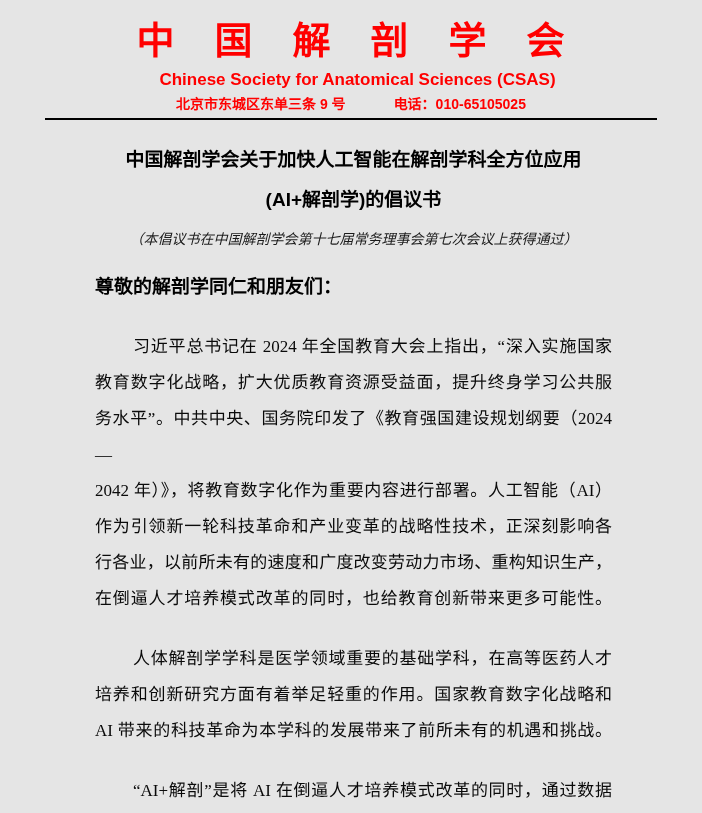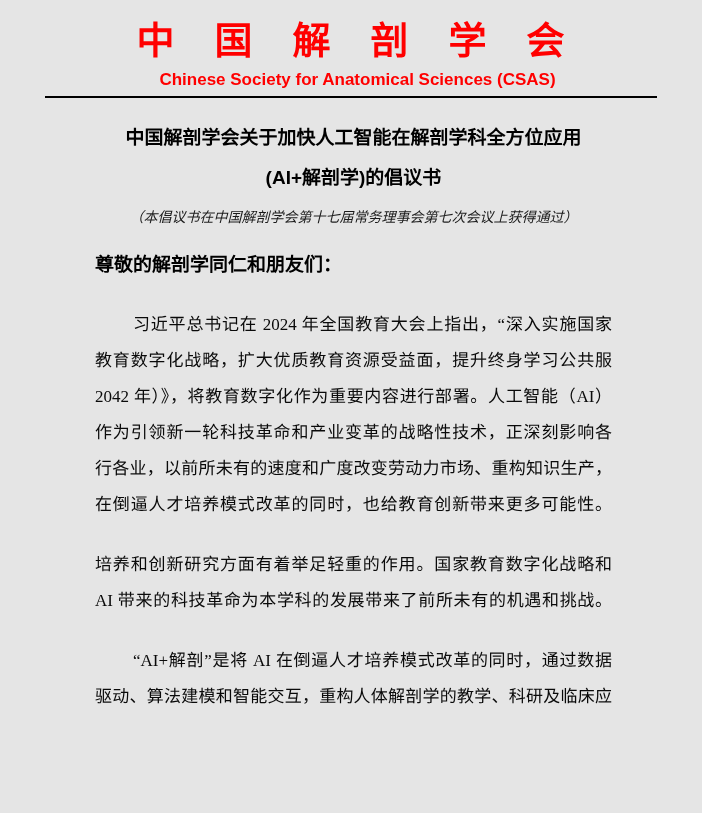--- a/index.html
+++ b/index.html
@@ -64,44 +64,50 @@
   .line.indent { padding-left:38px; }
 </style>
 </head>
 <body>
 
 <div class="page">
 
   <div class="header">
     <div class="org-cn">中　国　解　剖　学　会</div>
     <div class="org-en">Chinese Society for Anatomical Sciences (CSAS)</div>
+    <div class="org-contact">
+      <span>北京市东城区东单三条 9 号</span>
+      <span>电话：010-65105025</span>
+    </div>
     <div class="divider"></div>
   </div>
 
   <div class="content">
 
     <div class="doc-title">
       <div>中国解剖学会关于加快人工智能在解剖学科全方位应用</div>
       <div>(AI+解剖学)的倡议书</div>
     </div>
 
     <div class="note">（本倡议书在中国解剖学会第十七届常务理事会第七次会议上获得通过）</div>
 
     <div class="salutation">尊敬的解剖学同仁和朋友们：</div>
 
     <div class="para">
       <div class="line indent">习近平总书记在 2024 年全国教育大会上指出，“深入实施国家</div>
       <div class="line">教育数字化战略，扩大优质教育资源受益面，提升终身学习公共服</div>
+      <div class="line">务水平”。中共中央、国务院印发了《教育强国建设规划纲要（2024—</div>
       <div class="line">2042 年）》，将教育数字化作为重要内容进行部署。人工智能（AI）</div>
       <div class="line">作为引领新一轮科技革命和产业变革的战略性技术，正深刻影响各</div>
       <div class="line">行各业，以前所未有的速度和广度改变劳动力市场、重构知识生产，</div>
       <div class="line">在倒逼人才培养模式改革的同时，也给教育创新带来更多可能性。</div>
     </div>
 
     <div class="para">
+      <div class="line indent">人体解剖学学科是医学领域重要的基础学科，在高等医药人才</div>
       <div class="line">培养和创新研究方面有着举足轻重的作用。国家教育数字化战略和</div>
       <div class="line">AI 带来的科技革命为本学科的发展带来了前所未有的机遇和挑战。</div>
     </div>
 
     <div class="para">
       <div class="line indent">“AI+解剖”是将 AI 在倒逼人才培养模式改革的同时，通过数据</div>
       <div class="line">驱动、算法建模和智能交互，重构人体解剖学的教学、科研及临床应</div>
     </div>
 
   </div>

